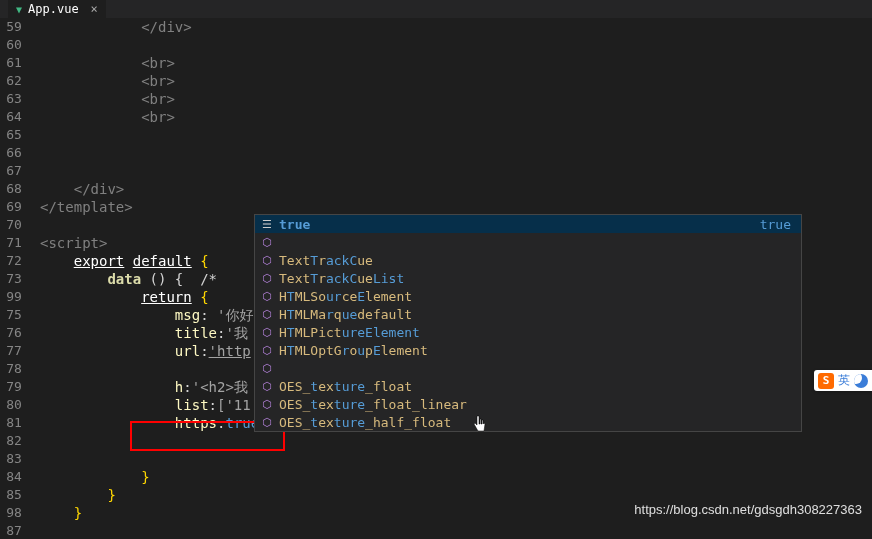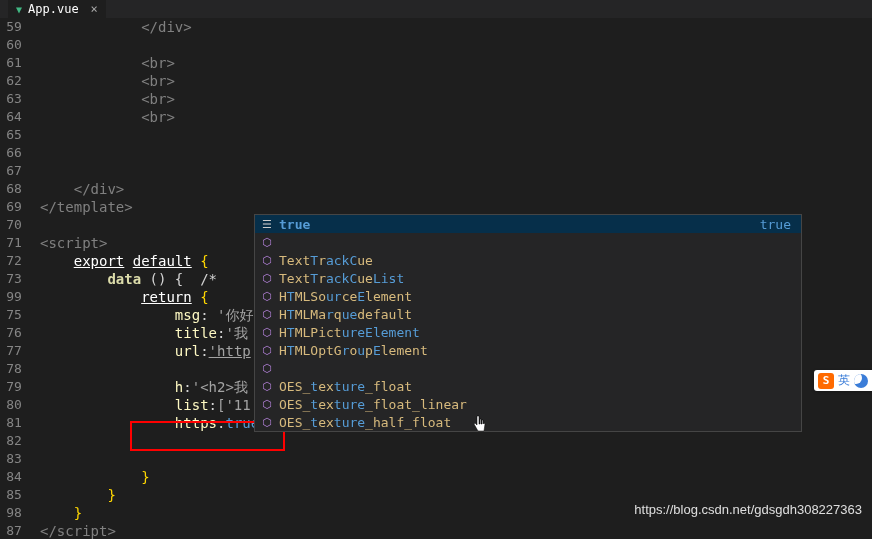--- a/index.html
+++ b/index.html
@@ -224,21 +224,20 @@
     <div class="line">                <span class="var">url</span><span class="punc">:</span><span class="str" style="text-decoration:underline">'http</span></div>
     <div class="line"></div>
     <div class="line">                <span class="var">h</span><span class="punc">:</span><span class="str">'&lt;h2&gt;我</span></div>
     <div class="line">                <span class="var">list</span><span class="punc">:</span><span class="str">['11</span></div>
     <div class="line">                <span class="var">https</span><span class="punc">:</span><span class="bool">true</span></div>
     <div class="line"></div>
     <div class="line"></div>
     <div class="line">            <span class="brace">}</span></div>
     <div class="line">        <span class="brace">}</span></div>
     <div class="line">    <span class="brace">}</span></div>
-    <div class="line"><span class="tag">&lt;/script&gt;</span></div>
 
     <div class="red-box" style="left:90px; top:403px; width:155px; height:30px;"></div>
 
     <div class="suggest" style="left:214px; top:196px;">
       <div class="suggest-item selected">
         <span class="suggest-icon kw-icon">☰</span>
         <span class="suggest-text">true</span>
         <span class="suggest-right">true</span>
       </div>
       <div id="suggest-list">

